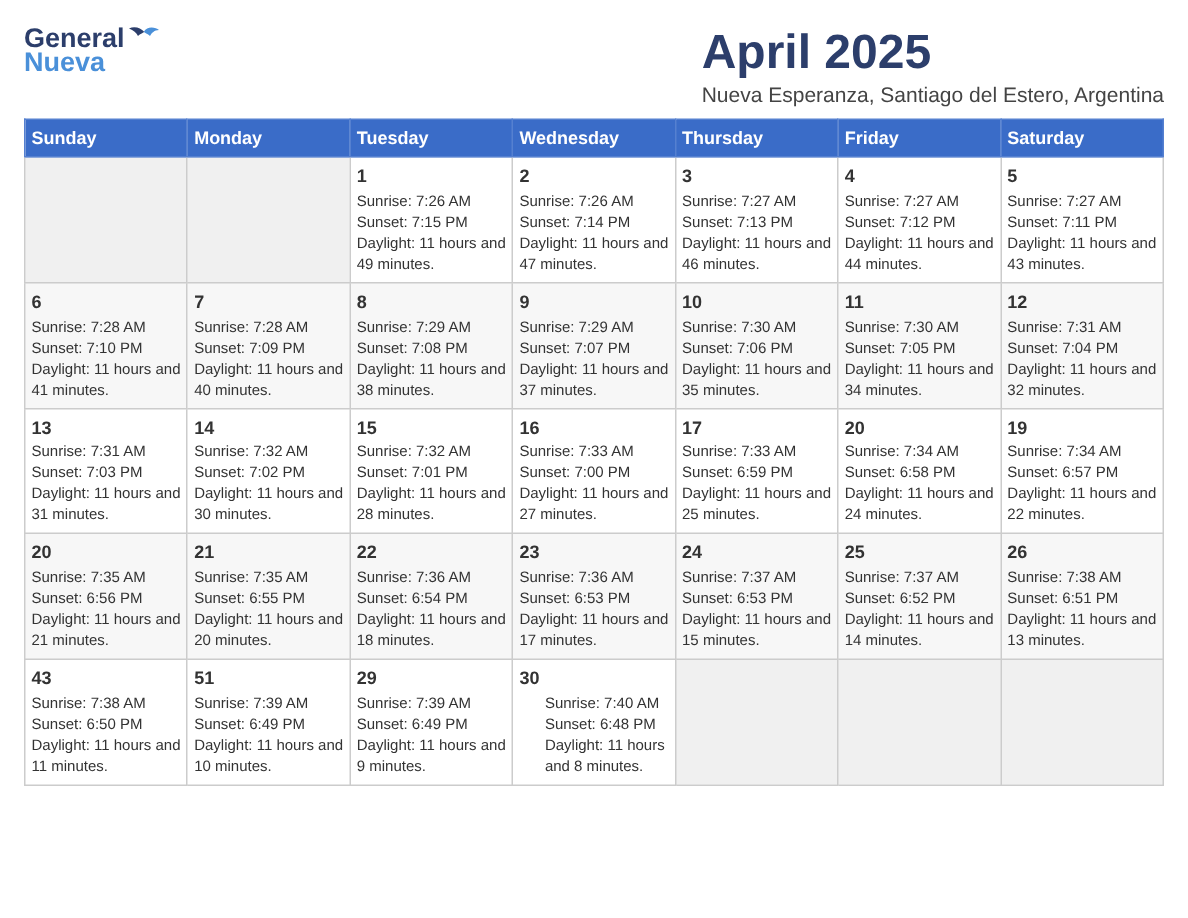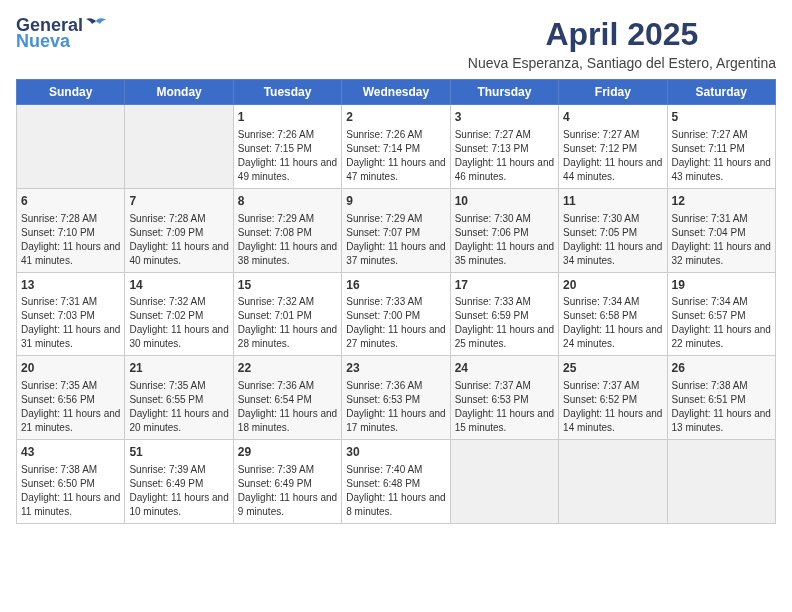--- a/index.html
+++ b/index.html
@@ -16,43 +16,43 @@
       align-items: flex-start;
       margin-bottom: 4px;
     }
     .logo {
       display: flex;
       flex-direction: column;
       align-items: flex-start;
       line-height: 1;
     }
     .title-area {
-      text-align: center;
+      text-align: left;
     }
     .month-year {
       font-size: 32px;
       font-weight: bold;
       color: #2c3e6b;
     }
     .location {
       font-size: 14px;
       color: #444;
       margin-top: 2px;
     }
     .calendar {
       width: 100%;
       border-collapse: collapse;
       margin-top: 8px;
       font-size: 10.5px;
     }
     .calendar thead th {
       background-color: #3a6cc8;
       color: #fff;
-      padding: 5px 16px;
-      text-align: center;
+      padding: 5px 4px;
+      text-align: left;
       font-size: 12px;
       border: 1px solid #5580d0;
     }
     .calendar tbody td {
       vertical-align: top;
       border: 1px solid #ccc;
       padding: 4px;
       width: calc(100% / 7);
       min-height: 80px;
       background: #fff;
@@ -288,21 +288,21 @@
 Daylight: 11 hours and 10 minutes.</div>
         </td>
         <td>
           <div class="day-number">29</div>
           <div class="day-info" style="white-space: pre-line;">Sunrise: 7:39 AM
 Sunset: 6:49 PM
 Daylight: 11 hours and 9 minutes.</div>
         </td>
         <td>
           <div class="day-number">30</div>
-          <div class="day-info" style="white-space: pre-line;">Sunrise: 7:40 AM
+          <div class="day-info" style="white-space: pre-line; margin-left: 17px;">Sunrise: 7:40 AM
 Sunset: 6:48 PM
 Daylight: 11 hours and 8 minutes.</div>
         </td>
         <td class="empty-cell"></td>
         <td class="empty-cell"></td>
         <td class="empty-cell"></td>
       </tr>
     </tbody>
 </table>
 

